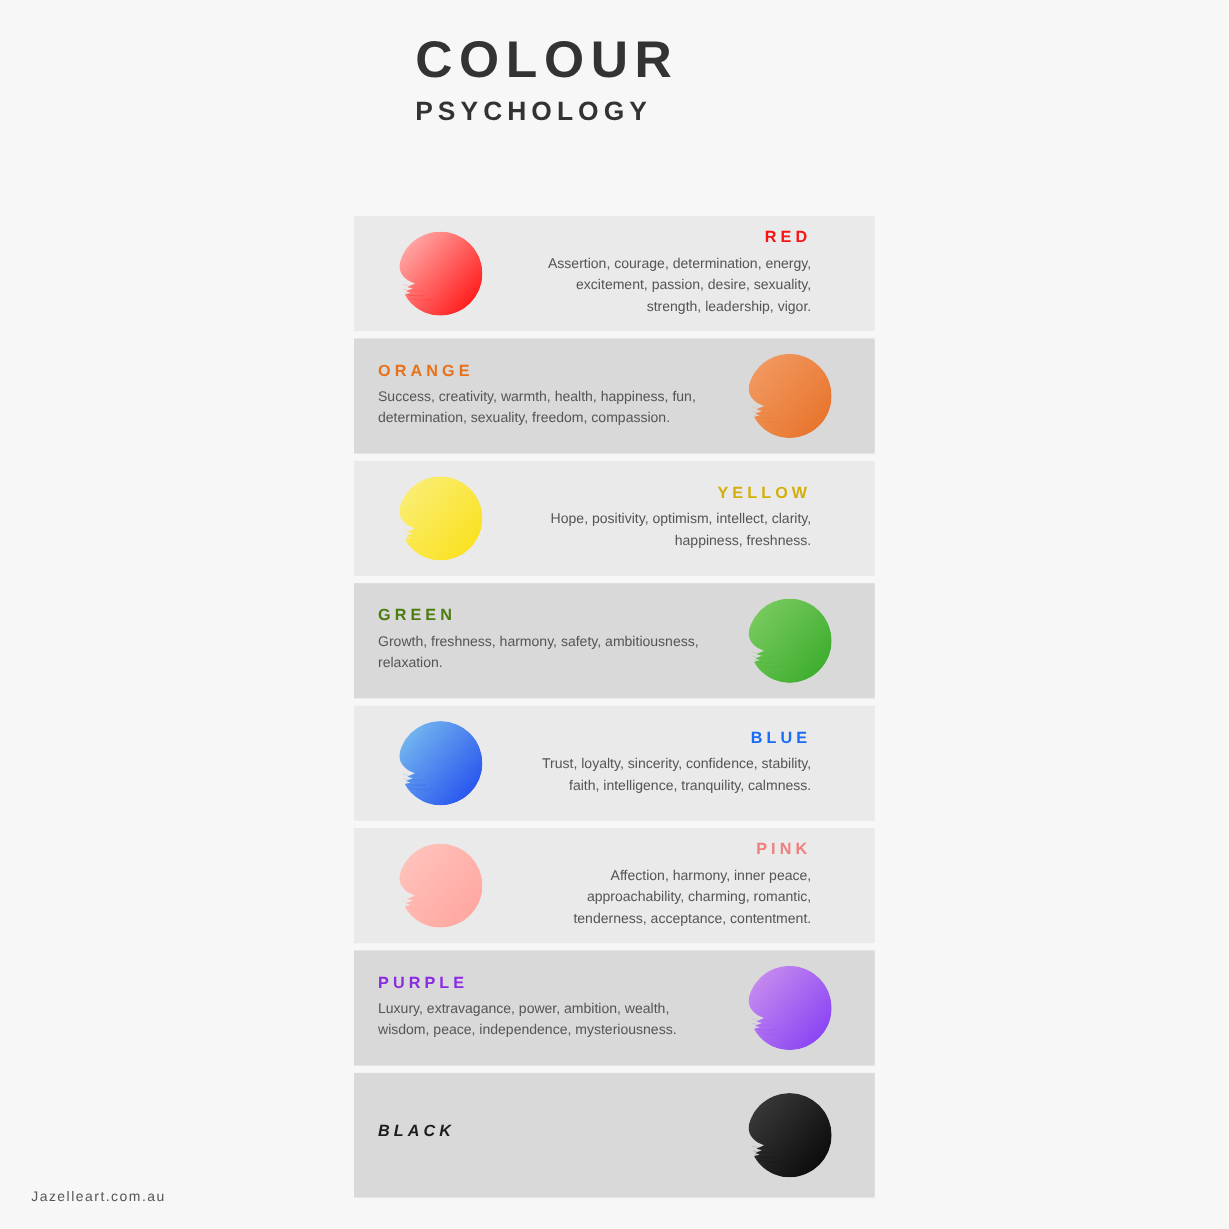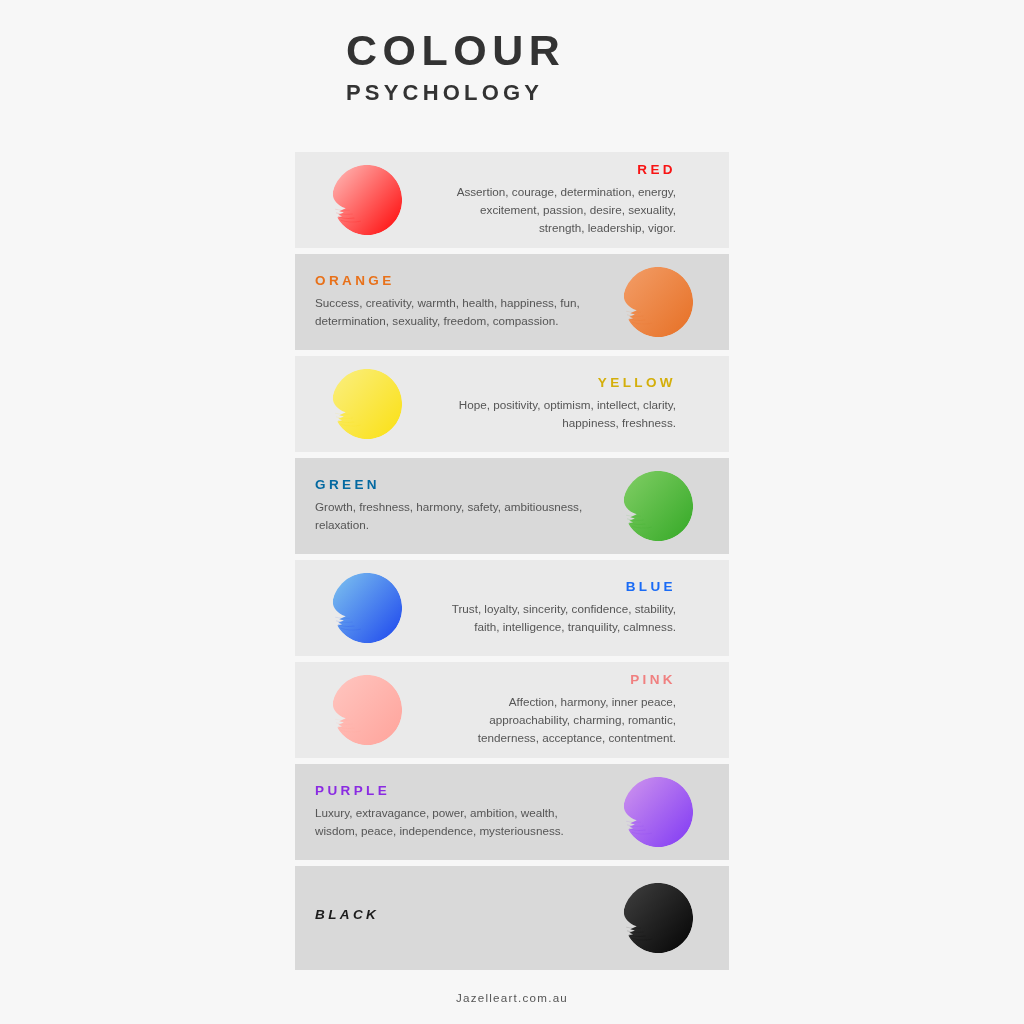--- a/index.html
+++ b/index.html
@@ -46,21 +46,21 @@
     font-size: 12.4px;
     line-height: 1.62;
     color: #4A4A4A;
     width: 330px;
   }
 
   
   .rows {
     position: absolute;
     left: 295px;
-    top: 152px;
+    top: 180px;
     width: 434px;
   }
   .row {
     position: relative;
     display: flex;
     align-items: center;
     height: 96px;
     margin-bottom: 6px;
     padding: 0 0 0 0;
     background: #EAEAEA;
@@ -104,24 +104,25 @@
     height: 74px;
   }
   .circle-wrap svg { display: block; width: 100%; height: 100%; overflow: visible; }
 
   
   .footer {
     position: absolute;
     left: 0;
     top: 991px;
     width: 1024px;
-    text-align: center;
+    text-align: left;
     font-size: 11.6px;
     letter-spacing: 1.25px;
     color: #555555;
+    padding-left: 26px;
   }
 </style>
 </head>
 <body>
 
 <div id="poster">
 
   <div class="header">
     <div class="title-main">COLOUR</div>
     <div class="title-sub">PSYCHOLOGY</div>
@@ -261,21 +262,21 @@
     <g opacity="0.85">
       <path d="M9,58 C14,60 20,60.5 26,59.5" stroke="#3FAE2F" stroke-opacity="0.30" stroke-width="1.1" fill="none" stroke-linecap="round"></path>
       <path d="M7,54 C12,55.5 18,56 24,55.2" stroke="#3FAE2F" stroke-opacity="0.22" stroke-width="0.9" fill="none" stroke-linecap="round"></path>
       <path d="M6,50 C11,51.2 16,51.6 21,51" stroke="#3FAE2F" stroke-opacity="0.18" stroke-width="0.8" fill="none" stroke-linecap="round"></path>
       <path d="M12,62 C18,64 26,64.5 33,63" stroke="#3FAE2F" stroke-opacity="0.25" stroke-width="1" fill="none" stroke-linecap="round"></path>
     </g>
   </svg>
           </div>
         </div>
         <div class="text-cell">
-          <div class="color-name" style="color: #0369a1;">GREEN</div>
+          <div class="color-name" style="color: #4d7c0f;">GREEN</div>
           <div class="color-desc">Growth, freshness, harmony, safety, ambitiousness, relaxation.</div>
         </div>
       </div>
       <div class="row left-swatch">
         <div class="swatch-cell">
           <div class="circle-wrap">
   <svg viewBox="0 0 80 80">
     <defs>
       <linearGradient id="grad4" x1="0.08" y1="0.05" x2="0.92" y2="0.78">
         <stop offset="0%" stop-color="#79BDEF"></stop>

